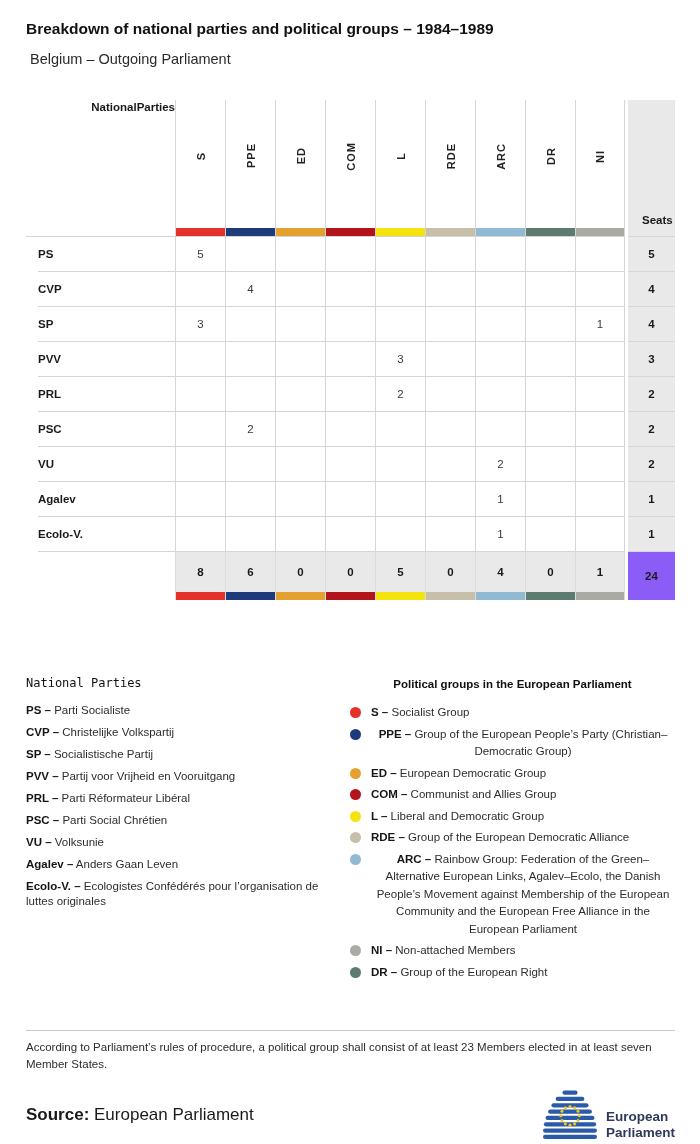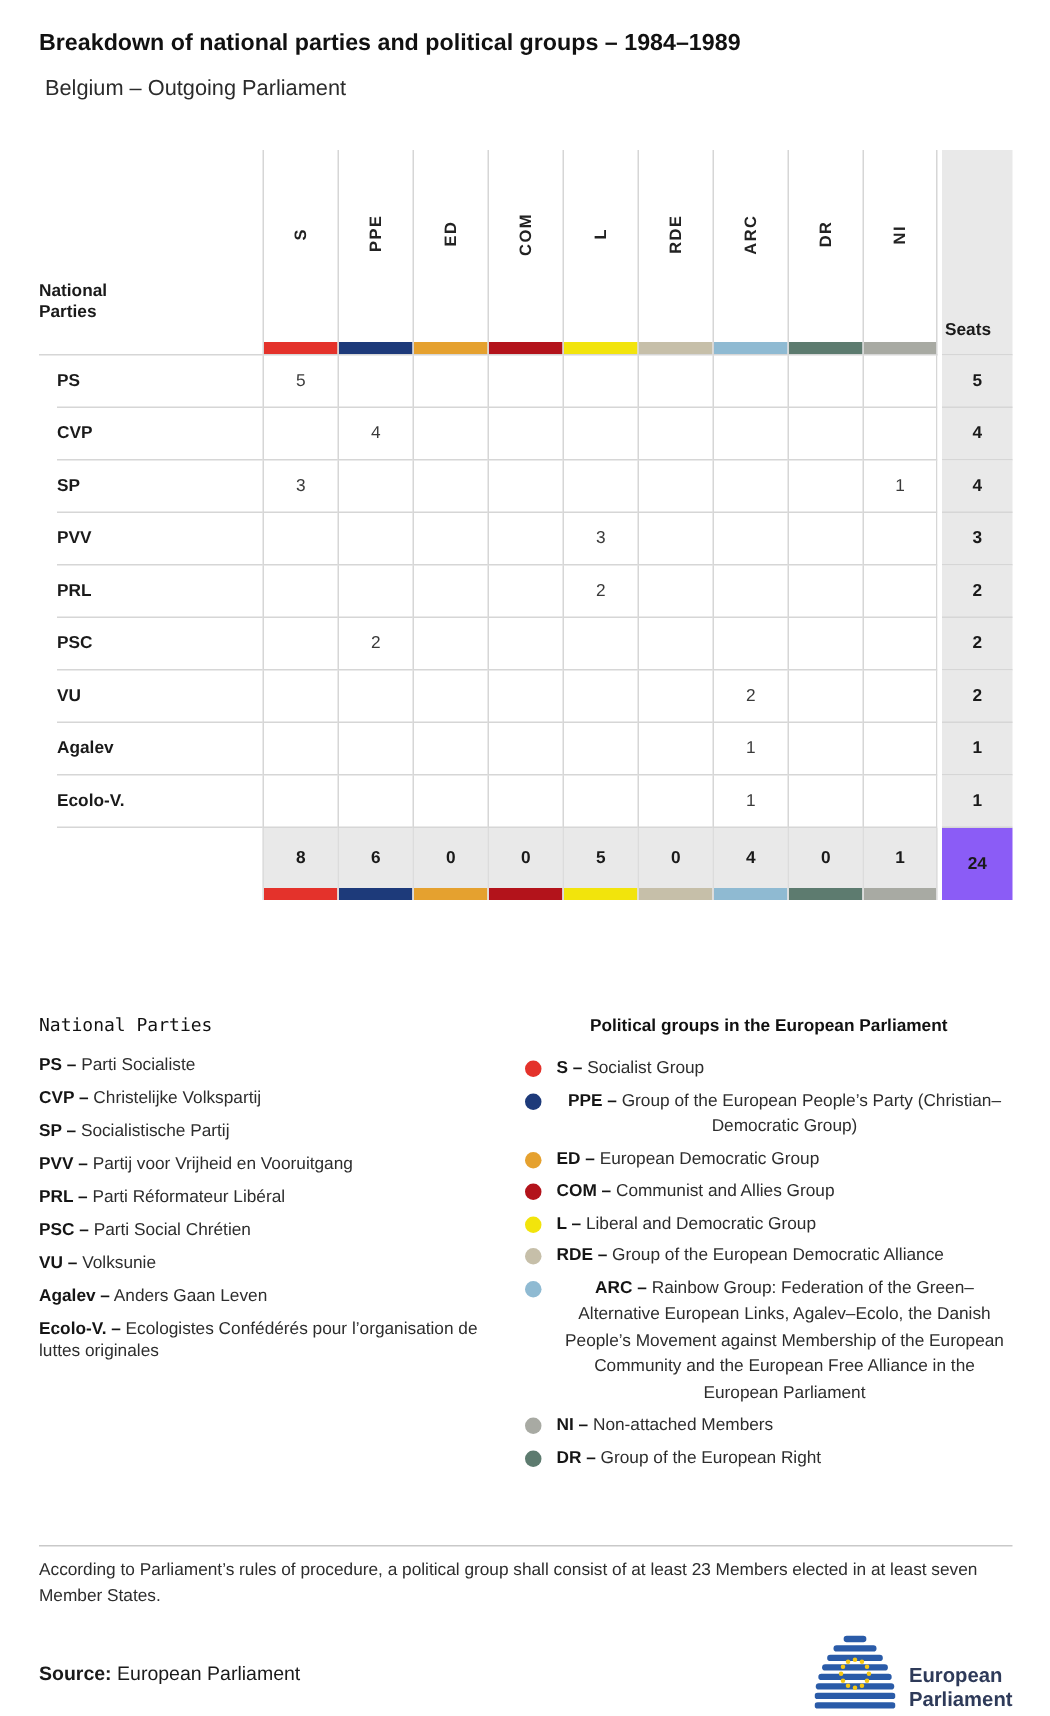--- a/index.html
+++ b/index.html
@@ -8,29 +8,29 @@
           font-family:"Liberation Sans", sans-serif; color:#1a1a1a; overflow:hidden; }
 
   .title { position:absolute; left:26px; top:20px; margin:0; font-size:15.5px; font-weight:700; color:#111; }
   .subtitle { position:absolute; left:30px; top:51px; margin:0; font-size:14.5px; font-weight:400; color:#2b2b2b; }
 
   .tablewrap { position:absolute; left:26px; top:100px; }
   .grid { display:grid; grid-template-columns:149px repeat(9,50px) 3px 47px;
           grid-template-rows:137px repeat(9,35px) 48px; }
 
   .cell { font-size:11.5px; }
-  .corner { display:flex; flex-direction:column; justify-content:flex-end; padding-bottom:21px;
+  .corner { display:flex; flex-direction:row; justify-content:flex-end; padding-bottom:21px;
             font-weight:700; line-height:14px; border-bottom:1px solid #d6d6d6; }
   .colhead { position:relative; display:flex; align-items:center; justify-content:center;
              padding-bottom:24px; border-left:1px solid #d6d6d6; border-bottom:1px solid #d6d6d6; }
   .colhead.last { border-right:1px solid #d6d6d6; }
   .rot { writing-mode:vertical-rl; transform:rotate(180deg); font-weight:700; font-size:11px; letter-spacing:1px; color:#222; }
   .bar { position:absolute; left:0; right:0; bottom:0; height:8px; }
   .seats-head { background:#e9e9e9; display:flex; flex-direction:column; justify-content:flex-end;
-                padding:0 0 10px 2px; font-weight:700; border-bottom:1px solid #d6d6d6; }
+                padding:0 0 10px 14px; font-weight:700; border-bottom:1px solid #d6d6d6; }
   .gapcell { background:#fff; }
 
   .party { display:flex; align-items:center; font-weight:700; color:#1a1a1a; border-bottom:1px solid #d6d6d6;margin-left:12px; }
   .val { display:flex; align-items:center; justify-content:center; color:#3a3a3a;
          border-left:1px solid #d6d6d6; border-bottom:1px solid #d6d6d6; }
   .val.last { border-right:1px solid #d6d6d6; }
   .seats { background:#e9e9e9; display:flex; align-items:center; justify-content:center;
            font-weight:700; border-bottom:1px solid #d6d6d6; }
 
   .total { position:relative; background:#e9e9e9; display:flex; align-items:center; justify-content:center;
@@ -52,21 +52,21 @@
   .lg li { display:flex; font-size:11.5px; line-height:17.5px; margin-bottom:4px; color:#2d2d2d; }
   .dot { flex:0 0 11px; width:11px; height:11px; border-radius:50%; margin:3px 10px 0 0; }
   .lg strong { color:#151515; }
 
   .rule { position:absolute; left:26px; top:1030px; width:649px; height:0; border:none; border-top:1px solid #c9c9c9; margin:0; }
   .footnote { position:absolute; left:26px; top:1039px; width:646px; margin:0;
               font-size:11.5px; line-height:17px; color:#2d2d2d; }
 
   .bottom { position:absolute; left:26px; top:1090px; width:649px; height:50px;
             display:flex; justify-content:space-between; align-items:center; }
-  .source { margin:0; font-size:13px; color:#1a1a1a; }
+  .source { margin:0; font-size:17px; color:#1a1a1a; }
   .logo { display:flex; align-items:flex-end; }
   .logo-text { margin-left:9px; display:flex; flex-direction:column; font-weight:700;
                font-size:13.5px; line-height:15.5px; color:#2e3a59; }
 </style>
 </head>
 <body>
 
 <div class="page">
 
   <h1 class="title">Breakdown of national parties and political groups – 1984–1989</h1>

